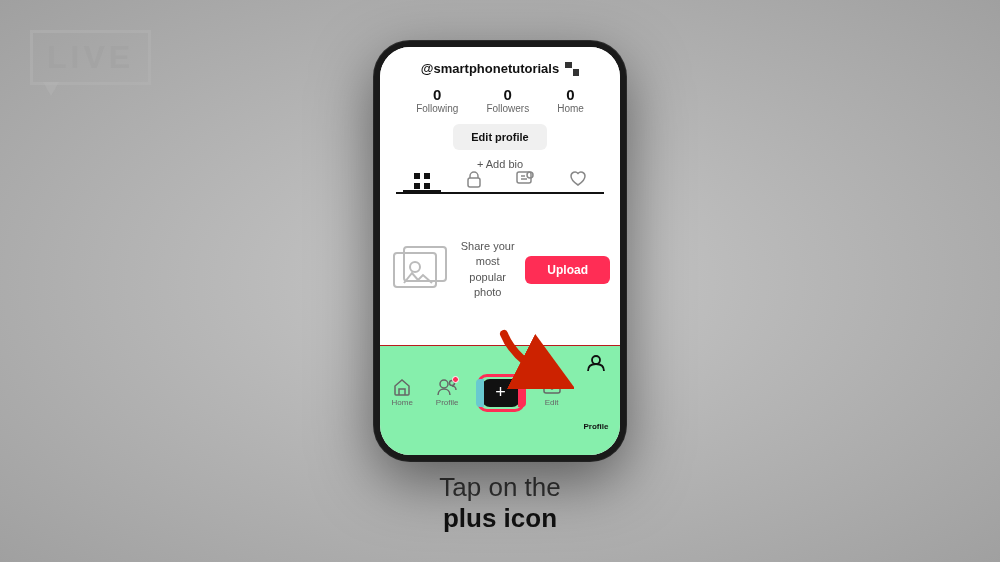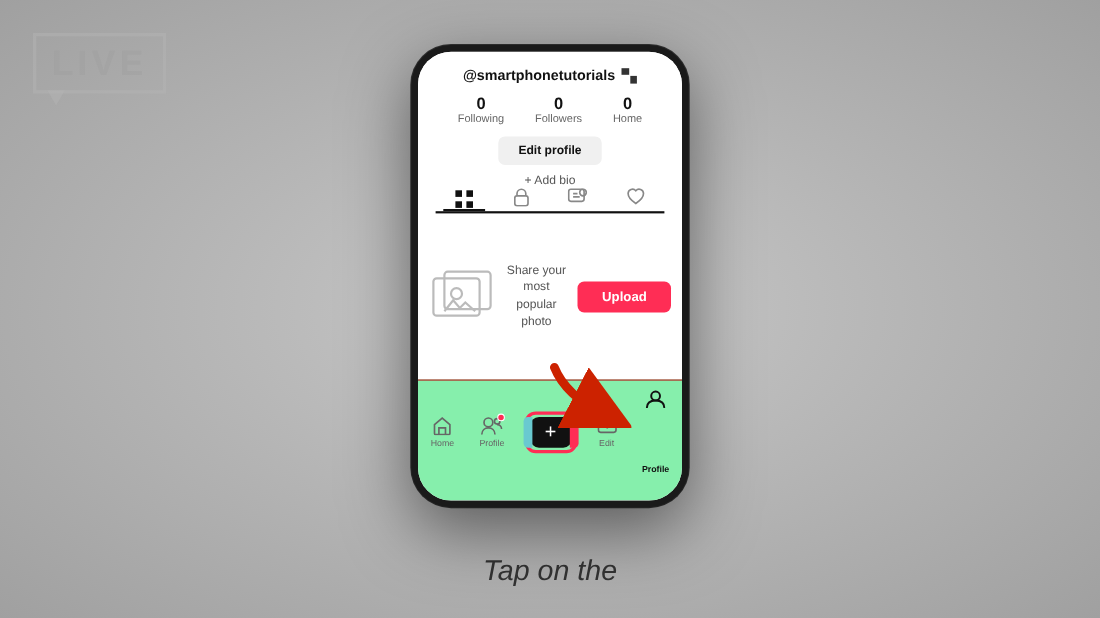--- a/index.html
+++ b/index.html
@@ -57,21 +57,20 @@
       bottom: 28px;
       left: 0;
       right: 0;
       text-align: center;
       z-index: 2;
     }
     .caption-line1 {
       font-size: 26px;
       color: #333;
       font-weight: 400;
-      font-style: italic;
     }
     .caption-line2 {
       font-size: 26px;
       color: #111;
       font-weight: 800;
     }
 
     
     .phone-wrapper {
       position: relative;
@@ -479,13 +478,14 @@
         </marker>
       </defs>
 
       <path d="M10 5 Q20 30 55 48" stroke="#cc2200" stroke-width="8" fill="none" marker-end="url(#arrowhead)" stroke-linecap="round"></path>
     </svg>
   </div>
 </div>
 
 <div class="caption-area">
   <div class="caption-line1">Tap on the</div>
+  <div class="caption-line2">plus icon</div>
 </div>
 
 </body></html>

